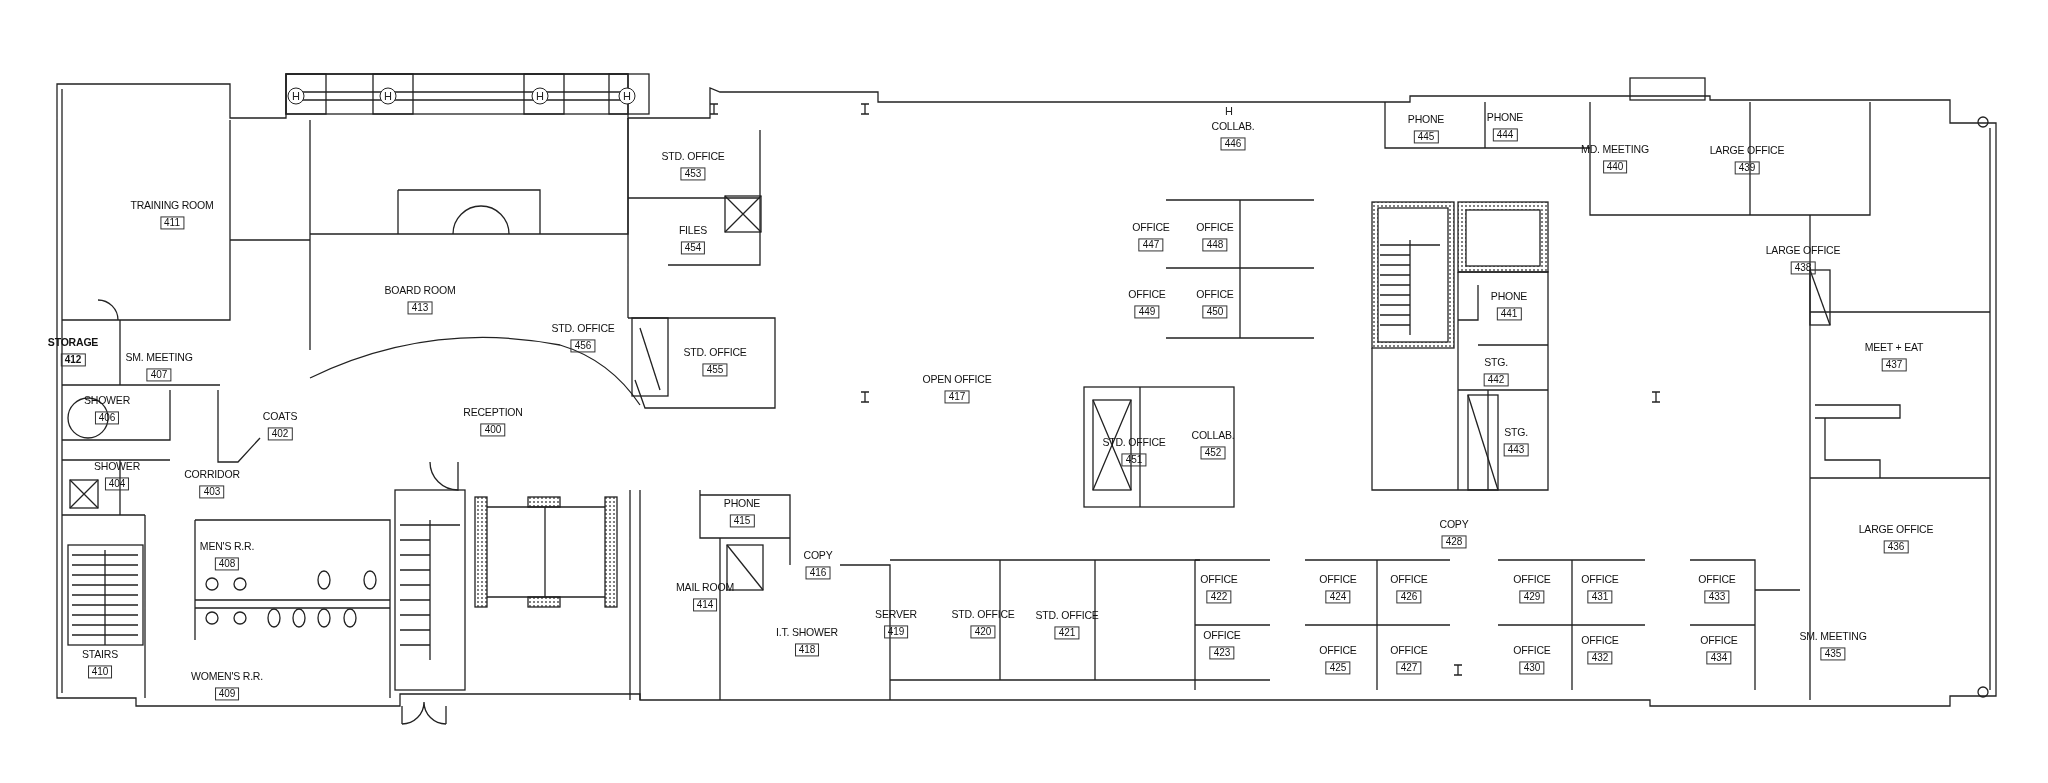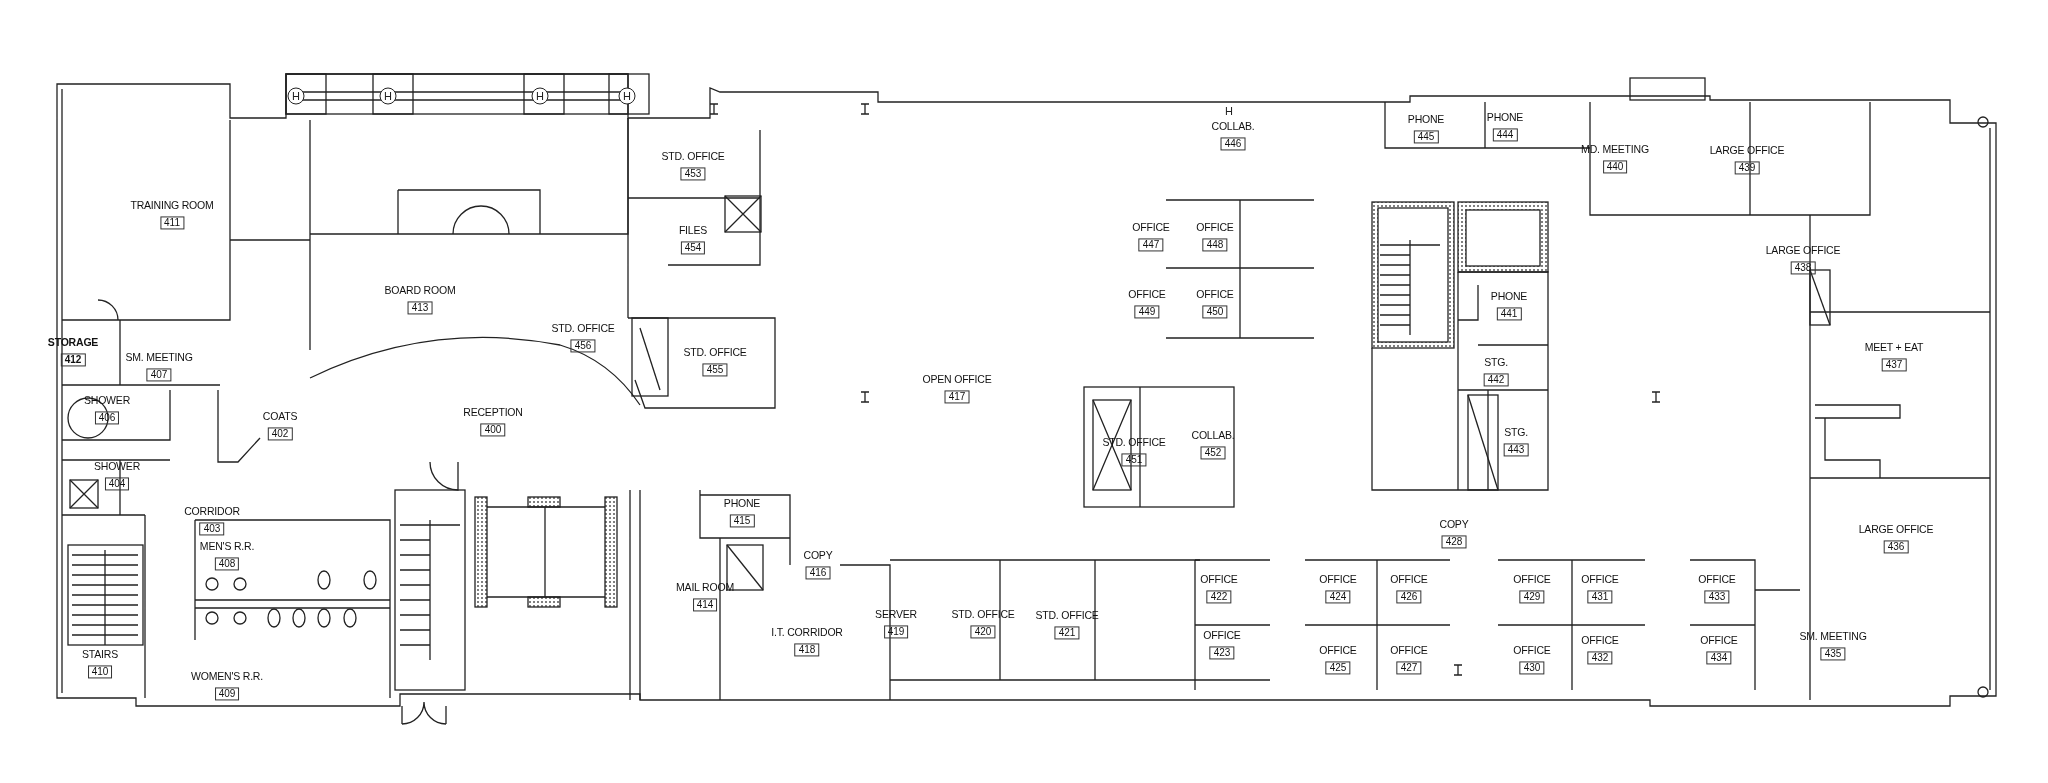--- a/index.html
+++ b/index.html
@@ -147,28 +147,28 @@
     <div class="room" style="left: 693px; top: 166px;"><span class="name">STD. OFFICE</span><span class="num">453</span></div>
     <div class="room" style="left: 693px; top: 240px;"><span class="name">FILES</span><span class="num">454</span></div>
     <div class="room" style="left: 583px; top: 338px;"><span class="name">STD. OFFICE</span><span class="num">456</span></div>
     <div class="room" style="left: 715px; top: 362px;"><span class="name">STD. OFFICE</span><span class="num">455</span></div>
     <div class="room" style="left: 73px; top: 352px; font-weight: bold;"><span class="name">STORAGE</span><span class="num">412</span></div>
     <div class="room" style="left: 159px; top: 367px;"><span class="name">SM. MEETING</span><span class="num">407</span></div>
     <div class="room" style="left: 107px; top: 410px;"><span class="name">SHOWER</span><span class="num">406</span></div>
     <div class="room" style="left: 280px; top: 426px;"><span class="name">COATS</span><span class="num">402</span></div>
     <div class="room" style="left: 493px; top: 422px;"><span class="name">RECEPTION</span><span class="num">400</span></div>
     <div class="room" style="left: 117px; top: 476px;"><span class="name">SHOWER</span><span class="num">404</span></div>
-    <div class="room" style="left: 212px; top: 521px;"><span class="name">CORRIDOR</span><span class="num">403</span></div>
+    <div class="room" style="left: 212px; top: 484px;"><span class="name">CORRIDOR</span><span class="num">403</span></div>
     <div class="room" style="left: 227px; top: 556px;"><span class="name">MEN'S R.R.</span><span class="num">408</span></div>
     <div class="room" style="left: 227px; top: 686px;"><span class="name">WOMEN'S R.R.</span><span class="num">409</span></div>
     <div class="room" style="left: 100px; top: 664px;"><span class="name">STAIRS</span><span class="num">410</span></div>
     <div class="room" style="left: 742px; top: 513px;"><span class="name">PHONE</span><span class="num">415</span></div>
     <div class="room" style="left: 818px; top: 565px;"><span class="name">COPY</span><span class="num">416</span></div>
     <div class="room" style="left: 672px; top: 597px; margin-left: 33px;"><span class="name">MAIL ROOM</span><span class="num">414</span></div>
-    <div class="room" style="left: 807px; top: 642px;"><span class="name">I.T. CORRIDOR</span><span class="num">418</span></div>
+    <div class="room" style="left: 807px; top: 642px;"><span class="name">I.T. SHOWER</span><span class="num">418</span></div>
     <div class="room" style="left: 896px; top: 624px;"><span class="name">SERVER</span><span class="num">419</span></div>
     <div class="room" style="left: 983px; top: 624px;"><span class="name">STD. OFFICE</span><span class="num">420</span></div>
     <div class="room" style="left: 1067px; top: 625px;"><span class="name">STD. OFFICE</span><span class="num">421</span></div>
     <div class="room" style="left: 957px; top: 389px;"><span class="name">OPEN OFFICE</span><span class="num">417</span></div>
     <div class="room" style="left: 1233px; top: 136px;"><span class="name">COLLAB.</span><span class="num">446</span></div>
     <div class="room" style="left: 1151px; top: 237px;"><span class="name">OFFICE</span><span class="num">447</span></div>
     <div class="room" style="left: 1215px; top: 237px;"><span class="name">OFFICE</span><span class="num">448</span></div>
     <div class="room" style="left: 1147px; top: 304px;"><span class="name">OFFICE</span><span class="num">449</span></div>
     <div class="room" style="left: 1215px; top: 304px;"><span class="name">OFFICE</span><span class="num">450</span></div>
     <div class="room" style="left: 1134px; top: 452px;"><span class="name">STD. OFFICE</span><span class="num">451</span></div>

